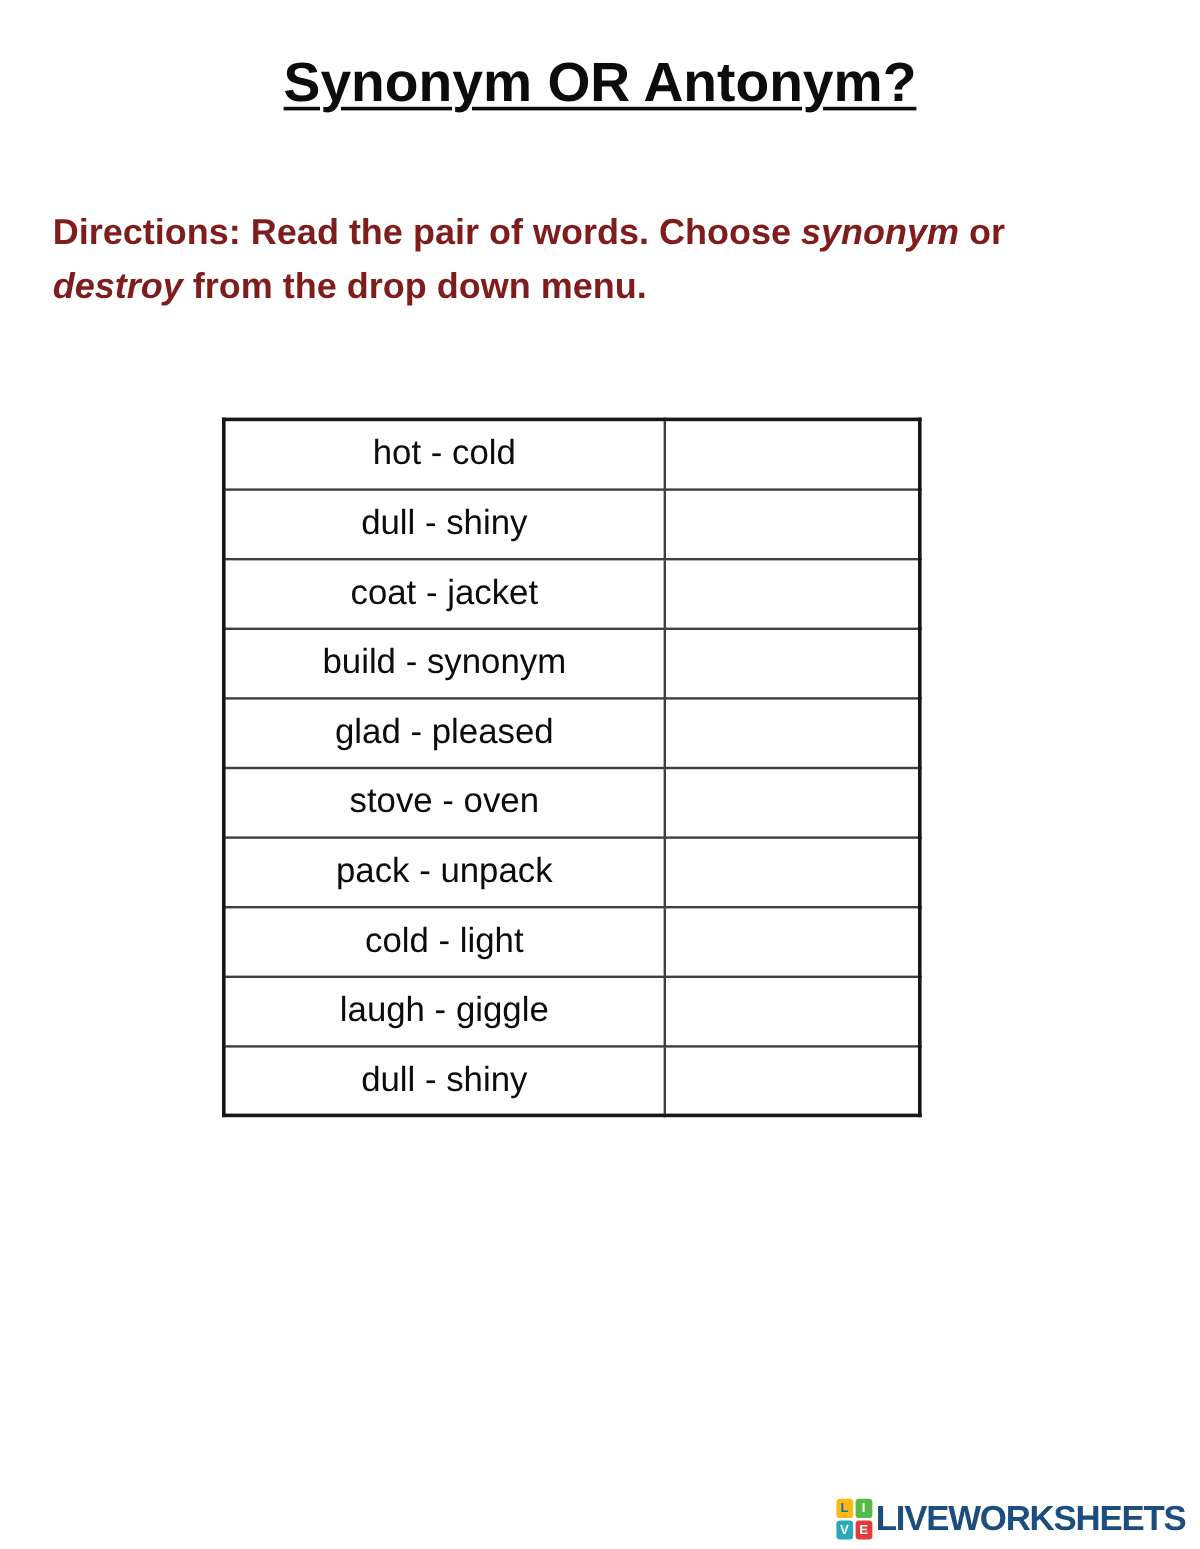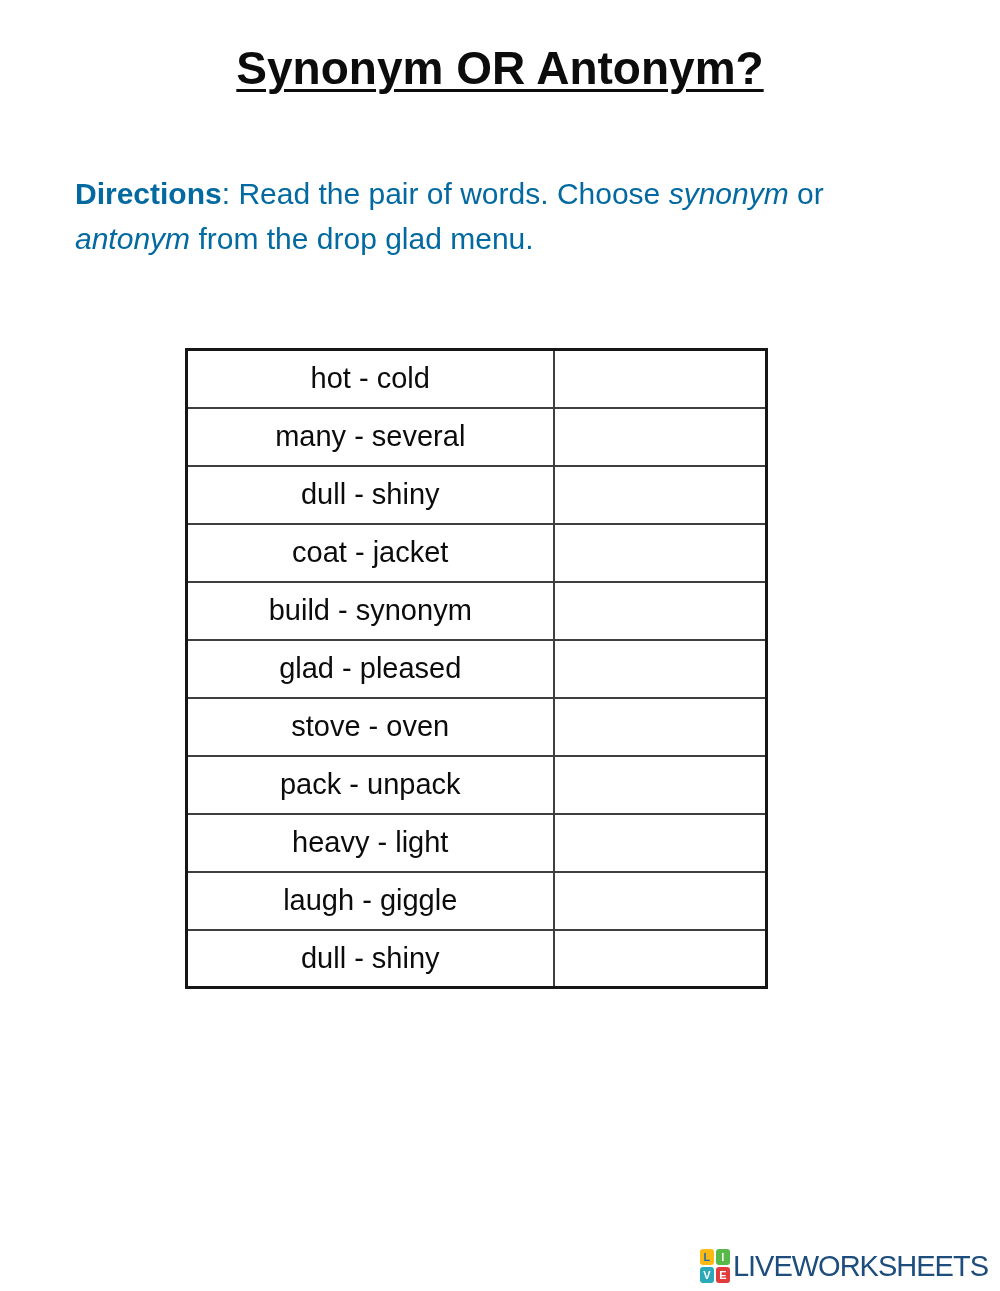--- a/index.html
+++ b/index.html
@@ -23,25 +23,26 @@
     color: #0c0c0c;
   }
   .title .underlined {
     text-decoration: underline;
     text-decoration-thickness: 3px;
     text-underline-offset: 5px;
   }
   .directions {
     position: absolute;
     top: 171px;
-    left: 75px;
+    left: 44px;
     width: 920px;
     font-size: 30px;
     line-height: 45px;
-    color: #0369a1;
+    color: #7f1d1d;
+    font-weight: bold;
   }
   table.quiz {
     position: absolute;
     top: 348px;
     left: 185px;
     width: 580px;
     border-collapse: collapse;
     table-layout: fixed;
     border: 3px solid #161616;
   }
@@ -74,41 +75,37 @@
     display: flex;
     align-items: center;
     justify-content: center;
     font-size: 11px;
     font-weight: bold;
     border-radius: 3px;
     line-height: 1;
   }
   .brand {
     font-size: 29px;
-    font-weight: normal;
+    font-weight: bold;
     letter-spacing: -1px;
   }
 </style>
 </head>
 <body>
 
 <div class="title">
   <span class="underlined">Synonym OR Antonym?</span>
 </div>
 
-<p class="directions"><b>Directions</b><span>: Read the pair of words. Choose </span><i>synonym</i><span> or</span><br><i>antonym</i><span> from the drop glad menu.</span></p>
+<p class="directions"><b>Directions</b><span>: Read the pair of words. Choose </span><i>synonym</i><span> or</span><br><i>destroy</i><span> from the drop down menu.</span></p>
 
 <table class="quiz">
   <tbody>
     <tr>
       <td class="pair-cell">hot - cold</td>
-      <td class="answer-cell"></td>
-    </tr>
-    <tr>
-      <td class="pair-cell">many - several</td>
       <td class="answer-cell"></td>
     </tr>
     <tr>
       <td class="pair-cell">dull - shiny</td>
       <td class="answer-cell"></td>
     </tr>
     <tr>
       <td class="pair-cell">coat - jacket</td>
       <td class="answer-cell"></td>
     </tr>
@@ -122,21 +119,21 @@
     </tr>
     <tr>
       <td class="pair-cell">stove - oven</td>
       <td class="answer-cell"></td>
     </tr>
     <tr>
       <td class="pair-cell">pack - unpack</td>
       <td class="answer-cell"></td>
     </tr>
     <tr>
-      <td class="pair-cell">heavy - light</td>
+      <td class="pair-cell">cold - light</td>
       <td class="answer-cell"></td>
     </tr>
     <tr>
       <td class="pair-cell">laugh - giggle</td>
       <td class="answer-cell"></td>
     </tr>
     <tr>
       <td class="pair-cell">dull - shiny</td>
       <td class="answer-cell"></td>
     </tr>

